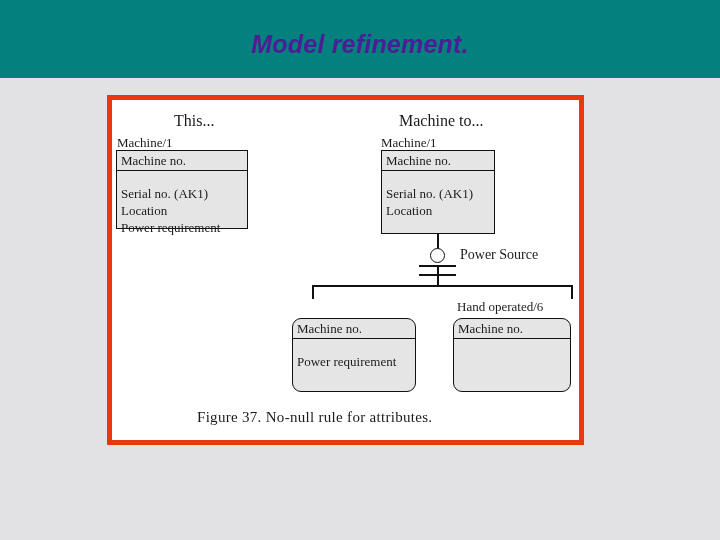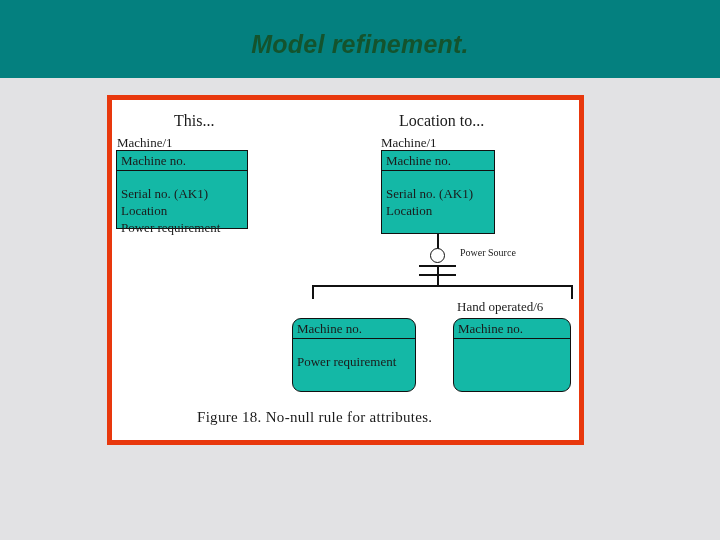--- a/index.html
+++ b/index.html
@@ -23,21 +23,21 @@
     width: 720px;
     height: 78px;
     background: #04807F;
   }
   .slide-title {
     position: absolute;
     left: 0;
     top: 30px;
     width: 720px;
     text-align: center;
-    color: #14532d;
+    color: #4c1d95;
     font-family: "Liberation Sans", sans-serif;
     font-style: italic;
     font-weight: bold;
     font-size: 25px;
     letter-spacing: 0.2px;
   }
 
   
   .figure-frame {
     position: absolute;
@@ -68,32 +68,32 @@
   .col-heading {
     font-size: 16px;
   }
   .entity-name {
     font-size: 13px;
   }
   .attr {
     font-size: 13px;
   }
   .rel-label {
-    font-size: 10px;
+    font-size: 14px;
   }
   .caption {
     font-size: 15px;
     letter-spacing: 0.3px;
   }
 
   
   .ebox {
     position: absolute;
     border: 1.6px solid #111;
-    background: #14b8a6;
+    background: #e5e5e5;
     box-sizing: border-box;
   }
   .ebox.rounded {
     border-radius: 9px;
   }
   .ebox .key-row {
     position: absolute;
     left: 0;
     top: 0;
     width: 100%;
@@ -151,21 +151,21 @@
 </head>
 <body>
 
 <div class="slide-header"></div>
 <div class="slide-title">Model refinement.</div>
 
 <div class="figure-frame">
   <div class="figure-canvas">
 
     <div class="dtext col-heading" style="left:62px; top:13px;">This...</div>
-    <div class="dtext col-heading" style="left:287px; top:13px;">Location to...</div>
+    <div class="dtext col-heading" style="left:287px; top:13px;">Machine to...</div>
 
     <div class="dtext entity-name" style="left:5px; top:36px;">Machine/1</div>
 
     <div class="ebox" style="left:4px; top:50px; width:132px; height:79px;">
       <div class="key-row">
         <span class="dtext attr">Machine no.</span>
       </div>
       <div class="attr-list">
         <span class="dtext attr">Serial no.  (AK1)</span>
         <span class="dtext attr">Location</span>
@@ -215,16 +215,16 @@
 
     <div class="dtext entity-name" style="left:345px; top:200px;">Hand operated/6</div>
 
     <div class="ebox rounded" style="left:341px; top:218px; width:118px; height:74px;">
       <div class="key-row">
         <span class="dtext attr">Machine no.</span>
       </div>
       <div class="attr-list"></div>
     </div>
 
-    <div class="dtext caption" style="left:85px; top:310px;">Figure 18.  No-null rule for attributes.</div>
+    <div class="dtext caption" style="left:85px; top:310px;">Figure 37.  No-null rule for attributes.</div>
 
   </div>
 </div>
 
 </body></html>

